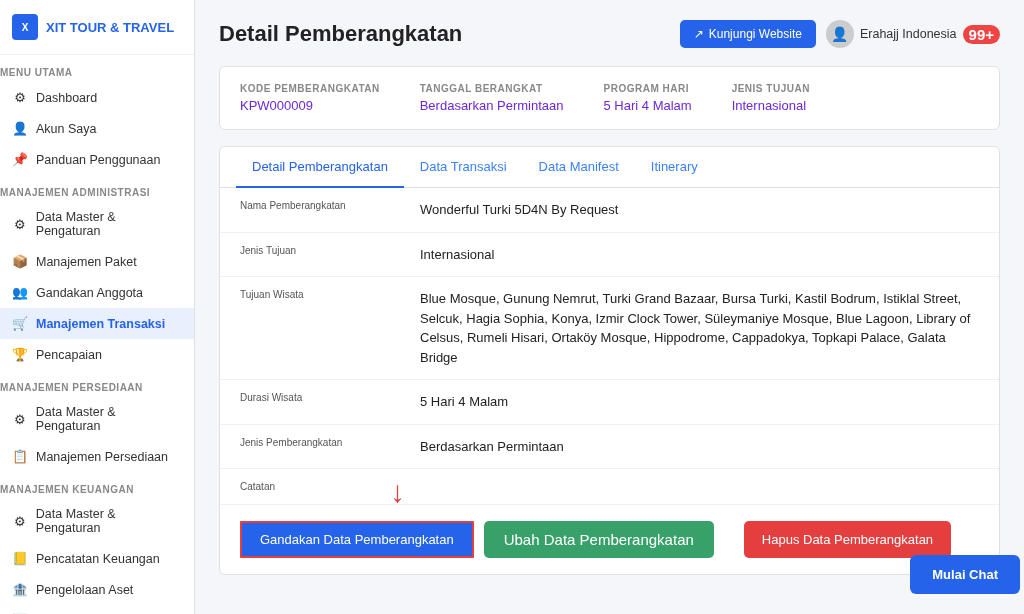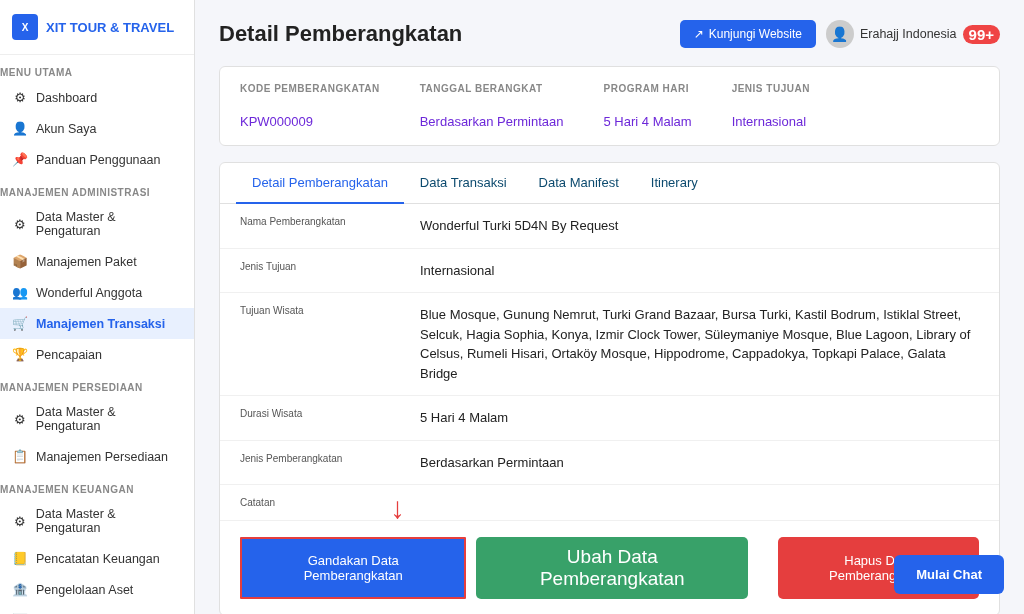--- a/index.html
+++ b/index.html
@@ -125,21 +125,21 @@
       margin-bottom: 16px;
       display: flex;
       gap: 40px;
     }
     .info-field label {
       font-size: 10px;
       color: #888;
       text-transform: uppercase;
       font-weight: bold;
       display: block;
-      margin-bottom: 20px;
+      margin-bottom: 4px;
       letter-spacing: 0.5px;
     }
     .info-field span {
       font-size: 13px;
       color: #6d28d9;
       font-weight: 500;
     }
 
     
     .detail-card {
@@ -151,21 +151,21 @@
     
     .tabs {
       display: flex;
       border-bottom: 1px solid #e0e0e0;
       padding: 0 16px;
     }
     .tab {
       padding: 12px 16px;
       cursor: pointer;
       font-size: 13px;
-      color: #0c4a6e;
+      color: #3b82f6;
       border-bottom: 2px solid transparent;
       margin-bottom: -1px;
     }
     .tab.active {
       color: #2563eb;
       border-bottom: 2px solid #2563eb;
       font-weight: 500;
     }
 
     
@@ -210,21 +210,21 @@
       font-size: 13px;
       font-weight: 500;
     }
     .btn-secondary {
       background: #38a169;
       color: white;
       border: none;
       padding: 9px 20px;
       border-radius: 5px;
       cursor: pointer;
-      font-size: 19px;
+      font-size: 15px;
       font-weight: 500;
     }
     .btn-danger {
       background: #e53e3e;
       color: white;
       border: none;
       padding: 9px 18px;
       border-radius: 5px;
       cursor: pointer;
       font-size: 13px;
@@ -239,21 +239,21 @@
       top: -30px;
       font-size: 30px;
       color: #e53e3e;
       pointer-events: none;
     }
 
     
     .chat-btn {
       position: fixed;
       bottom: 20px;
-      right: 20px;
+      right: 4px;
       background: #2563eb;
       color: white;
       border: none;
       padding: 12px 22px;
       border-radius: 6px;
       cursor: pointer;
       font-size: 13px;
       font-weight: 600;
     }
 
@@ -289,21 +289,21 @@
   <div class="sidebar-item">
     <span class="sidebar-item-icon">⚙</span>
     <span>Data Master &amp; Pengaturan</span>
   </div>
   <div class="sidebar-item">
     <span class="sidebar-item-icon">📦</span>
     <span>Manajemen Paket</span>
   </div>
   <div class="sidebar-item">
     <span class="sidebar-item-icon">👥</span>
-    <span>Wonderful Anggota</span>
+    <span>Gandakan Anggota</span>
   </div>
   <div class="sidebar-item active">
     <span class="sidebar-item-icon">🛒</span>
     <span>Manajemen Transaksi</span>
   </div>
   <div class="sidebar-item">
     <span class="sidebar-item-icon">🏆</span>
     <span>Pencapaian</span>
   </div>
 

